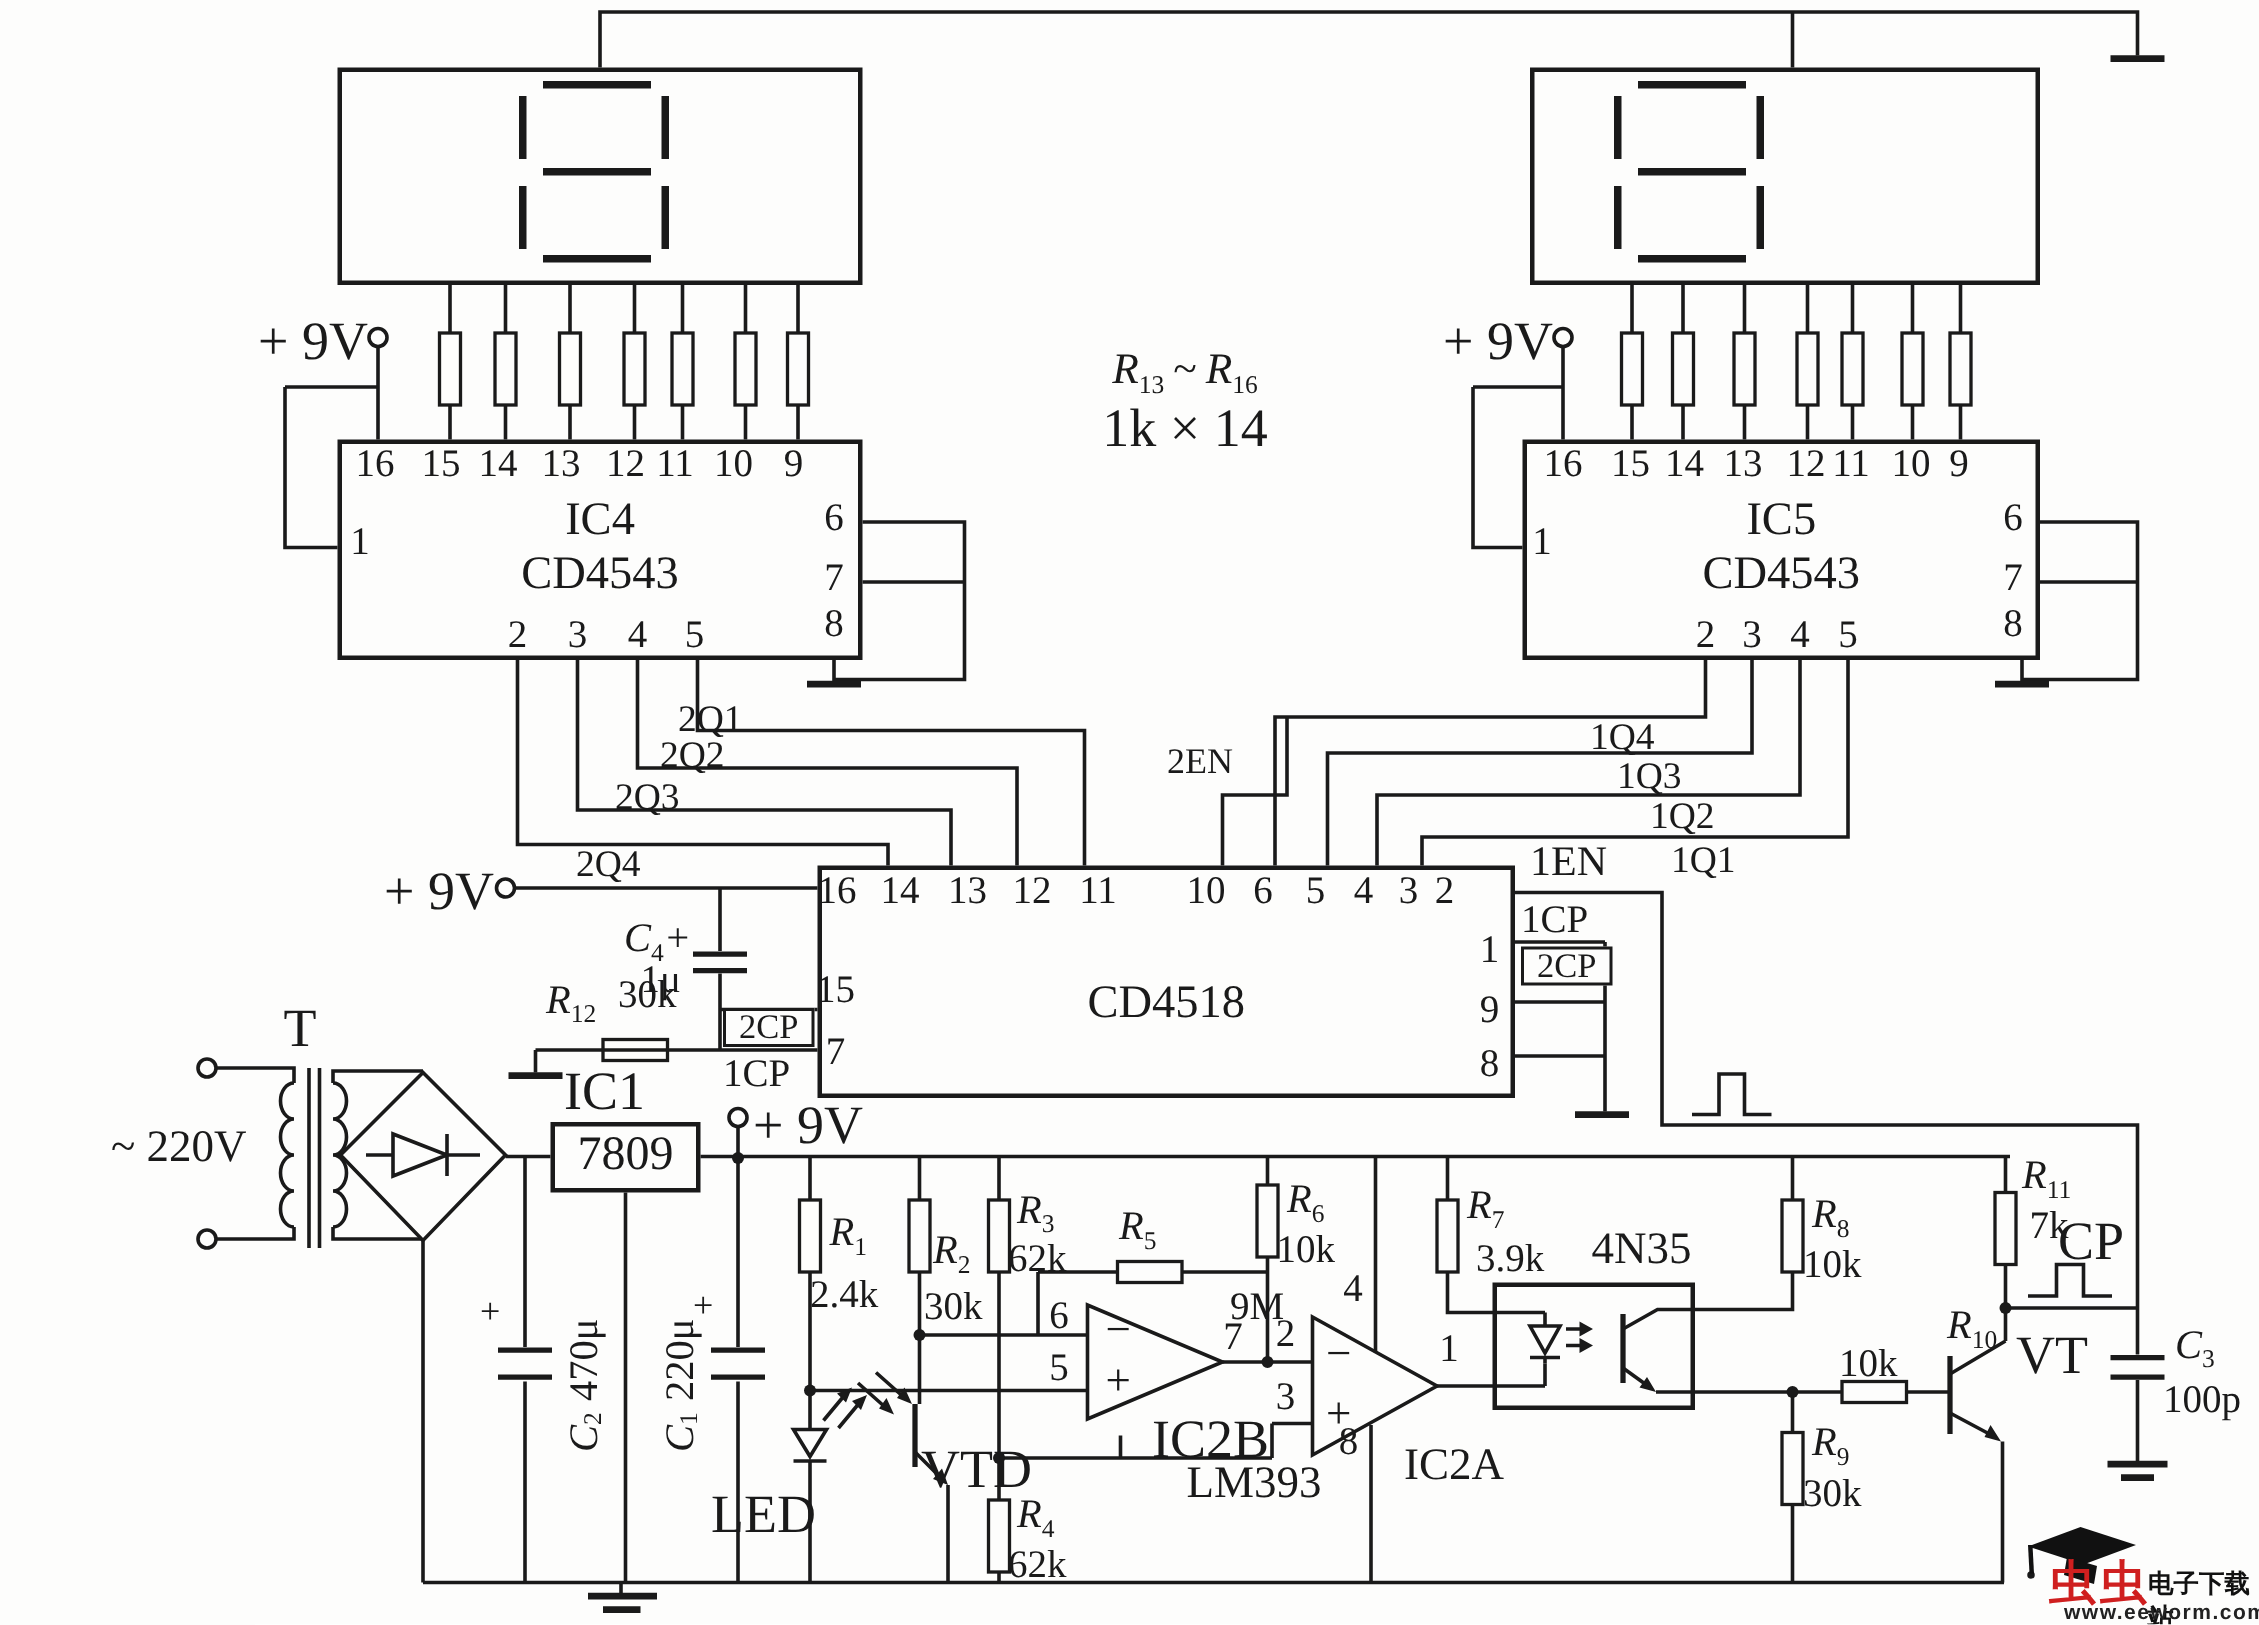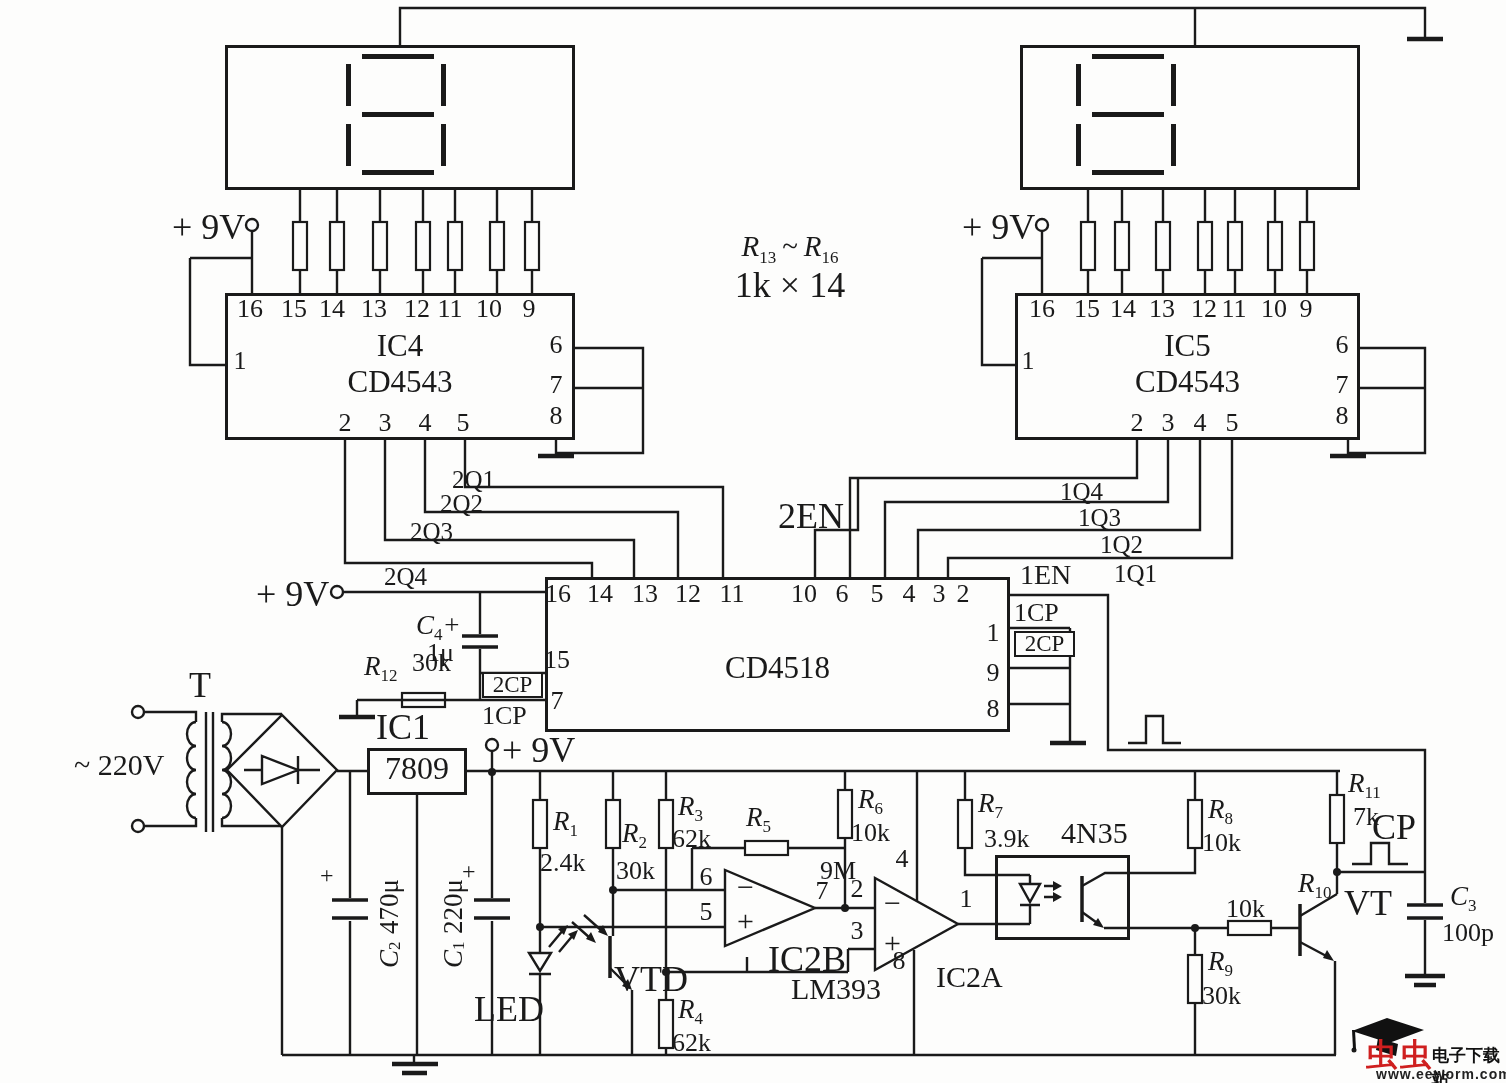--- a/index.html
+++ b/index.html
@@ -252,21 +252,21 @@
 <span class="pn" style="left:975px;top:694px">8</span>
 
 <div class="sig" style="left:452px;top:466px">2Q1</div>
 <div class="sig" style="left:440px;top:490px">2Q2</div>
 <div class="sig" style="left:410px;top:518px">2Q3</div>
 <div class="sig" style="left:384px;top:563px">2Q4</div>
 <div class="sig" style="left:1060px;top:478px">1Q4</div>
 <div class="sig" style="left:1078px;top:504px">1Q3</div>
 <div class="sig" style="left:1100px;top:531px">1Q2</div>
 <div class="sig" style="left:1114px;top:560px">1Q1</div>
-<div class="sig" style="left:778px;top:495px;font-size:36px">2EN</div>
+<div class="sig" style="left:778px;top:495px;font-size:24px">2EN</div>
 <div class="sig" style="left:1020px;top:559px;font-size:28px">1EN</div>
 <div class="sig" style="left:482px;top:701px;font-size:26px">1CP</div>
 <div class="cpbox" style="left:482px;top:672px;width:61px;height:26px">2CP</div>
 <div class="sig" style="left:1014px;top:598px;font-size:26px">1CP</div>
 <div class="cpbox" style="left:1014px;top:631px;width:61px;height:26px">2CP</div>
 <div class="lbl" style="left:1372px;top:806px">CP</div>
 
 <div class="bigname" style="left:690px;top:230px;width:200px;font-size:29px"><span class="i">R</span><sub>13</sub><span class="tld">~</span><span class="i">R</span><sub>16</sub></div>
 <div class="bigname" style="left:690px;top:264px;width:200px;font-size:36px">1k × 14</div>
 

